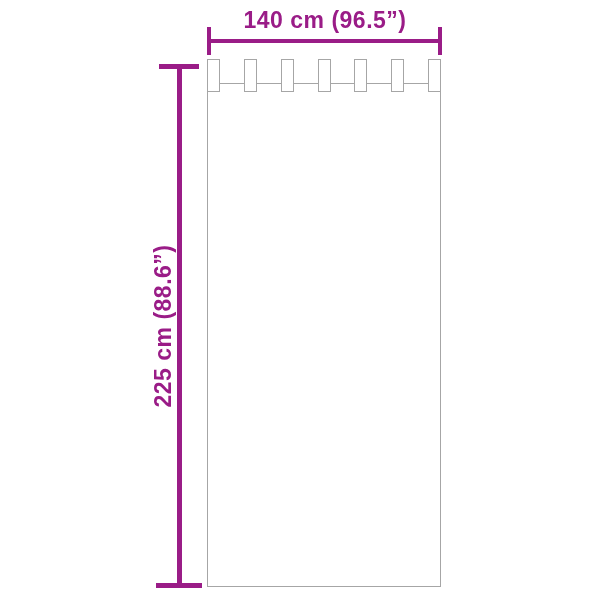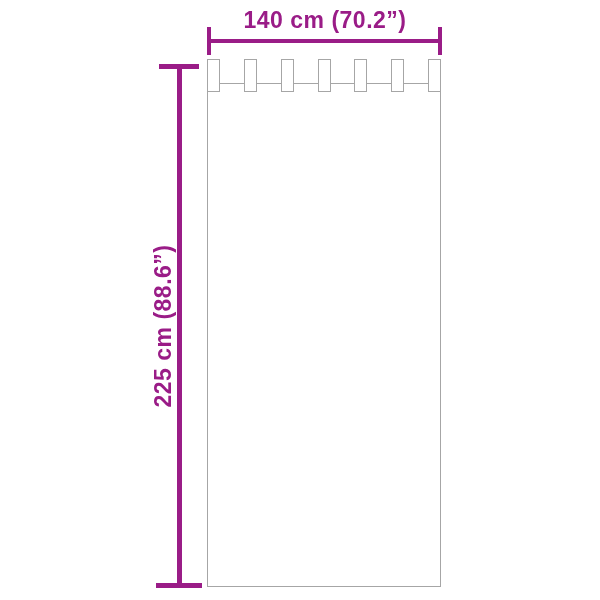--- a/index.html
+++ b/index.html
@@ -83,20 +83,20 @@
       <div class="tab" style="left: 280.667px;"></div>
       <div class="tab" style="left: 317.5px;"></div>
       <div class="tab" style="left: 354.333px;"></div>
       <div class="tab" style="left: 391.167px;"></div>
       <div class="tab" style="left: 428px;"></div>
     </div>
 
   <div class="dim-line dim-h-line"></div>
   <div class="dim-cap dim-h-cap-l"></div>
   <div class="dim-cap dim-h-cap-r"></div>
-  <div class="dim-label dim-label-width">140 cm (70.2”)</div>
+  <div class="dim-label dim-label-width">140 cm (96.5”)</div>
 
   <div class="dim-line dim-v-line"></div>
   <div class="dim-cap dim-v-cap-t"></div>
   <div class="dim-cap dim-v-cap-b"></div>
   <div class="dim-label dim-label-height">225 cm (88.6”)</div>
 
 </div>
 
 </body></html>

